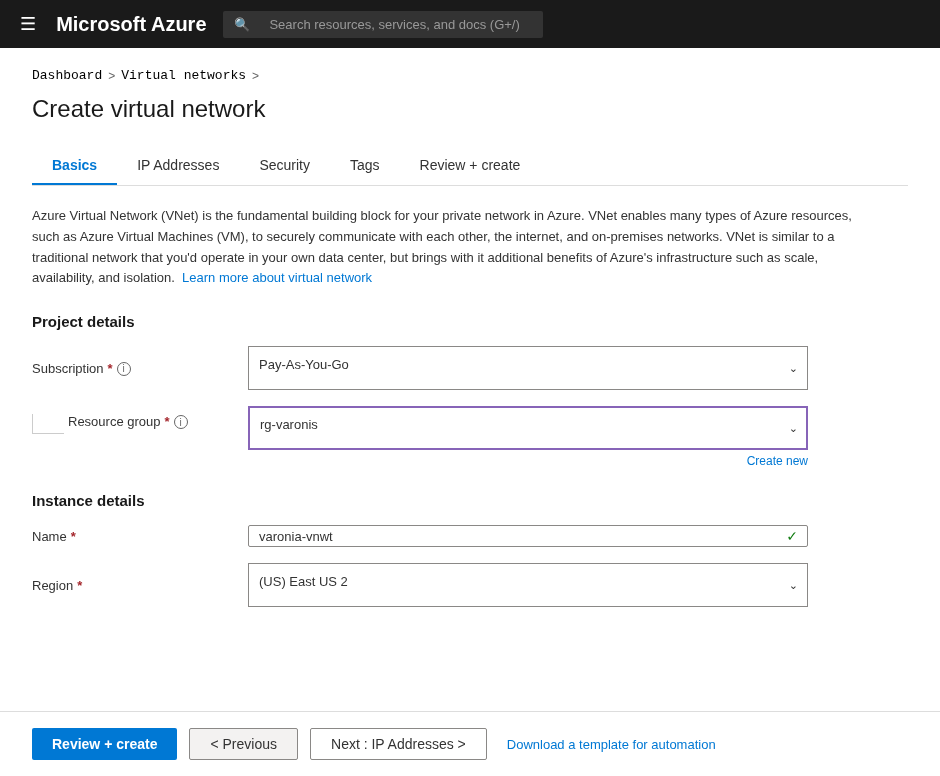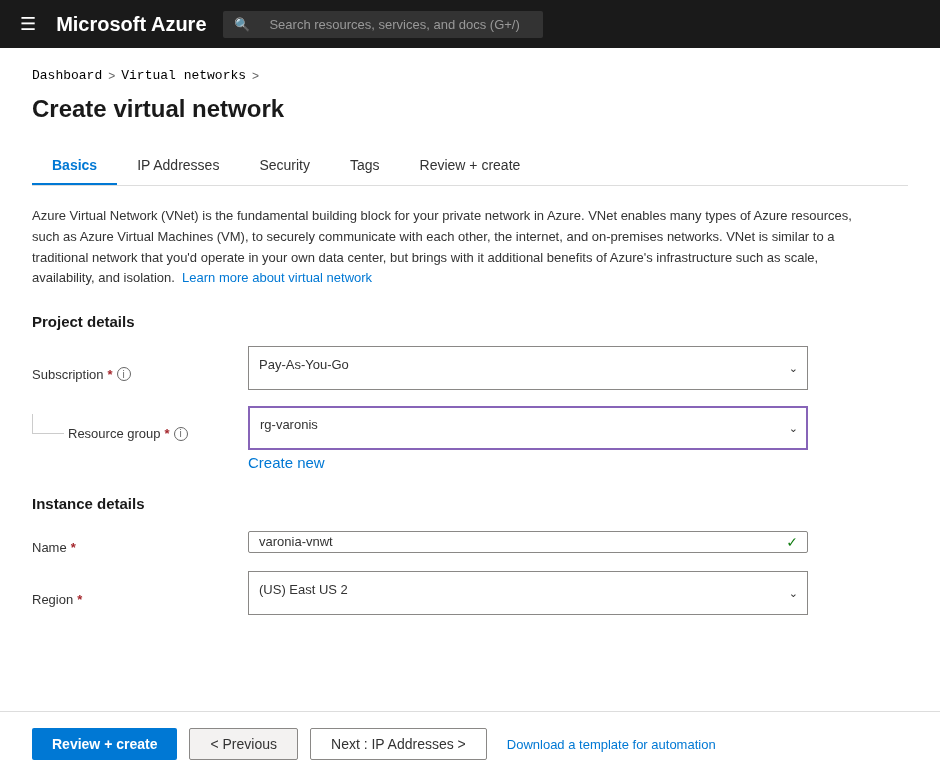--- a/index.html
+++ b/index.html
@@ -73,21 +73,21 @@
     .breadcrumb a {
       color: #000000;
       text-decoration: none;
       font-family: Liberation Mono, monospace;
     }
     .breadcrumb-sep { color: #666; font-size: 12px; }
 
     
     .page-title {
       font-size: 24px;
-      font-weight: 700;
+      font-weight: 400;
       color: #1a1a1a;
       margin-bottom: 24px;
     }
 
     
     .tabs {
       display: flex;
       align-items: center;
       border-bottom: 1px solid #ddd;
       margin-bottom: 20px;
@@ -140,23 +140,22 @@
       margin-bottom: 16px;
       gap: 16px;
     }
 
     .form-label {
       width: 200px;
       min-width: 200px;
       font-size: 13px;
       color: #333;
       display: flex;
-      align-items: center;
+      align-items: flex-end;
       gap: 4px;
-      margin-top: 12px;
     }
 
     .required-star {
       color: #a4262c;
       font-weight: bold;
     }
 
     .info-icon {
       width: 14px;
       height: 14px;
@@ -223,25 +222,26 @@
       position: absolute;
       right: 10px;
       top: 50%;
       transform: translateY(-50%);
       color: #107c10;
       font-size: 14px;
     }
 
     .create-new-link {
       color: #0078d4;
-      font-size: 15px;
+      font-size: 12px;
       text-decoration: none;
       display: block;
       margin-top: 4px;
       margin-left: 216px;
+      text-align: right;
     }
 
     
     .footer {
       border-top: 1px solid #ddd;
       background: #fff;
       padding: 16px 32px;
       display: flex;
       align-items: center;
       gap: 12px;

